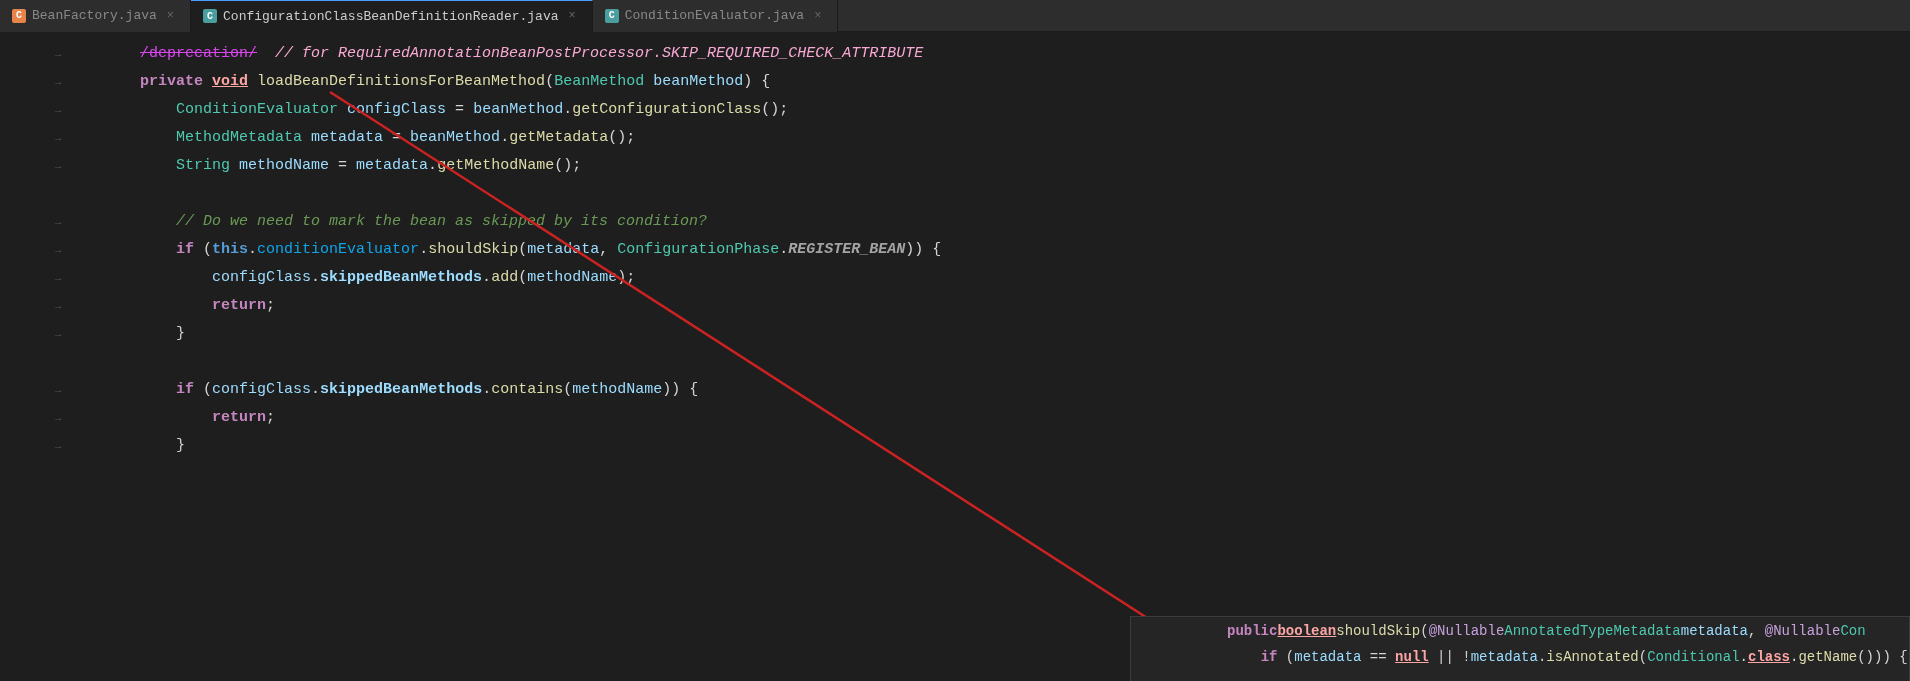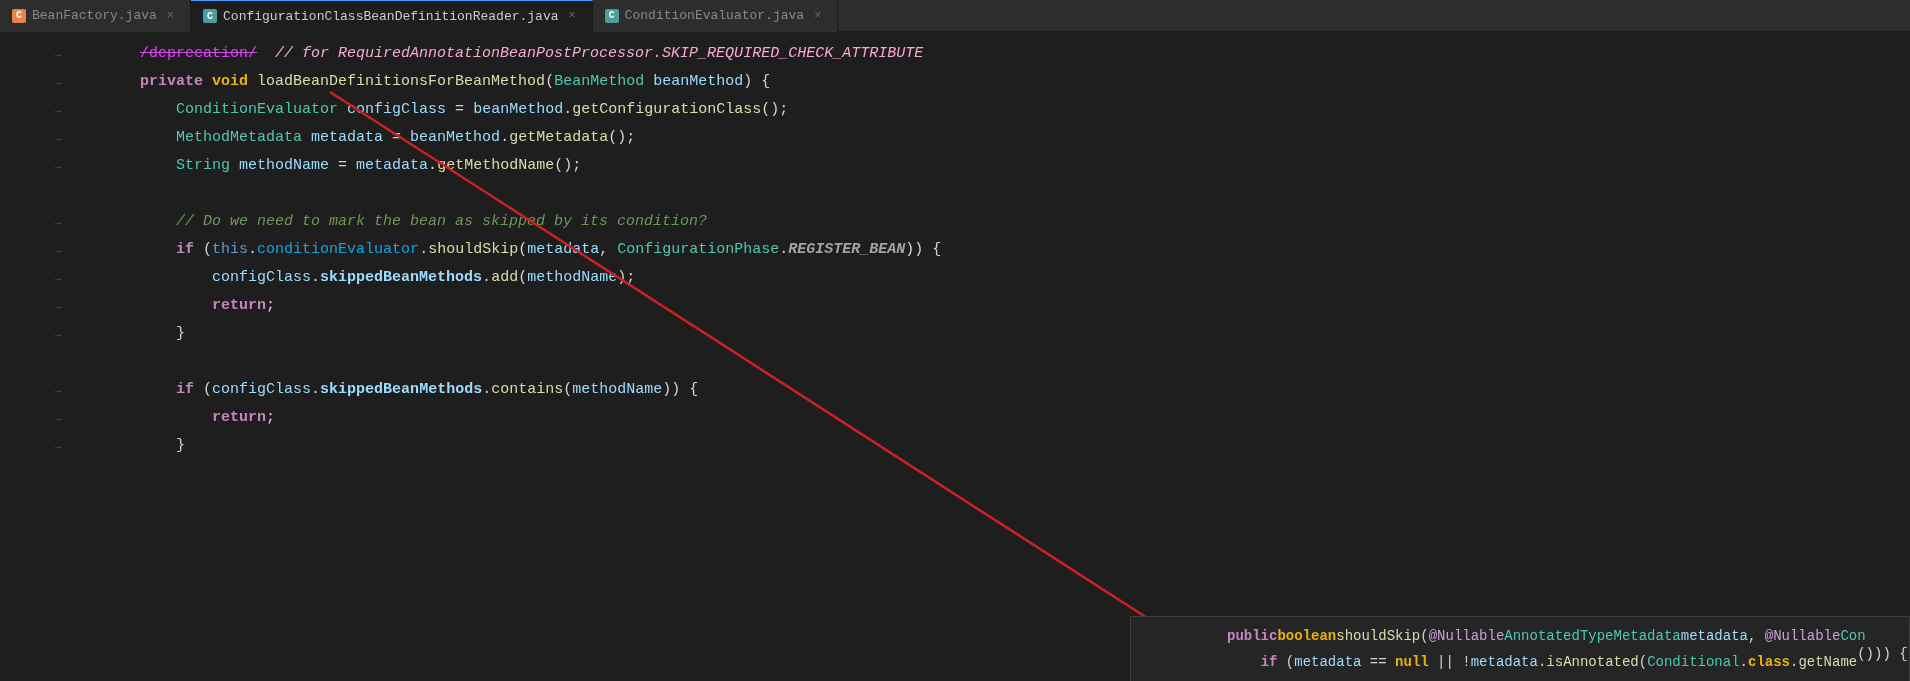--- a/index.html
+++ b/index.html
@@ -119,23 +119,23 @@
       text-align: center;
     }
 
     .line-text {
       flex: 1;
       white-space: pre;
       font-size: 15px;
     }
 
     .kw-purple { color: #c586c0; font-weight: bold; }
-    .kw-blue { color: #eab308; font-weight: bold; }
+    .kw-blue { color: #fca5a5; font-weight: bold; text-decoration: underline; }
     .kw-return { color: #c586c0; font-weight: bold; }
-    .kw-this { color: #569cd6; font-weight: normal; }
+    .kw-this { color: #569cd6; font-weight: bold; }
     .comment { color: #f9a8d4; font-style: italic; }
     .method { color: #dcdcaa; }
     .italic-comment { color: #6a9955; font-style: italic; }
     .type-green { color: #4ec9b0; }
 
     
     .arrow-overlay {
       position: absolute;
       top: 0;
       left: 0;
@@ -164,21 +164,20 @@
       right: 0;
       width: 780px;
       background: #252526;
       border: 1px solid #3c3c3c;
       border-bottom: none;
       padding: 6px 0;
     }
 
     .popup-line {
       display: flex;
-      align-items: center;
       height: 26px;
       font-size: 14px;
       color: #d4d4d4;
       padding-left: 12px;
       white-space: pre;
     }
   </style>
 </head>
 <body>
 

